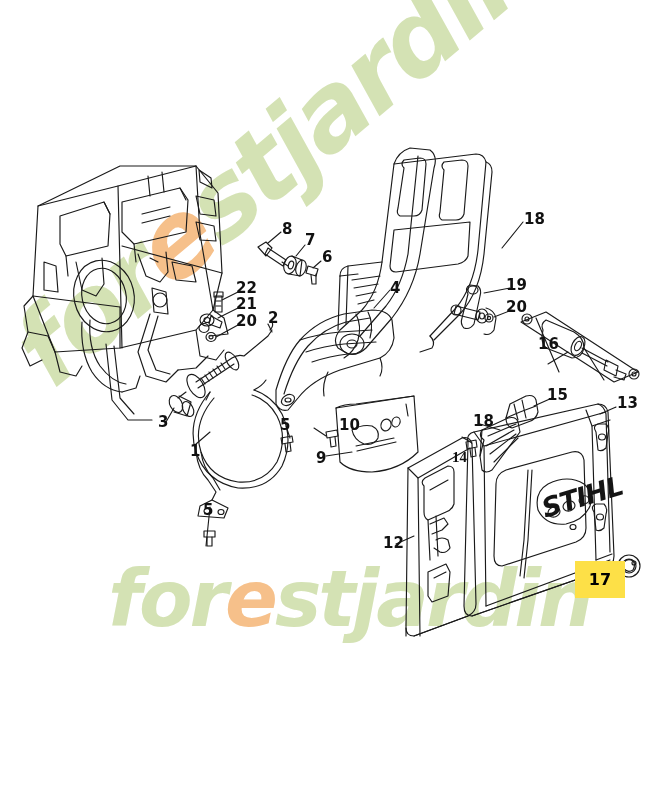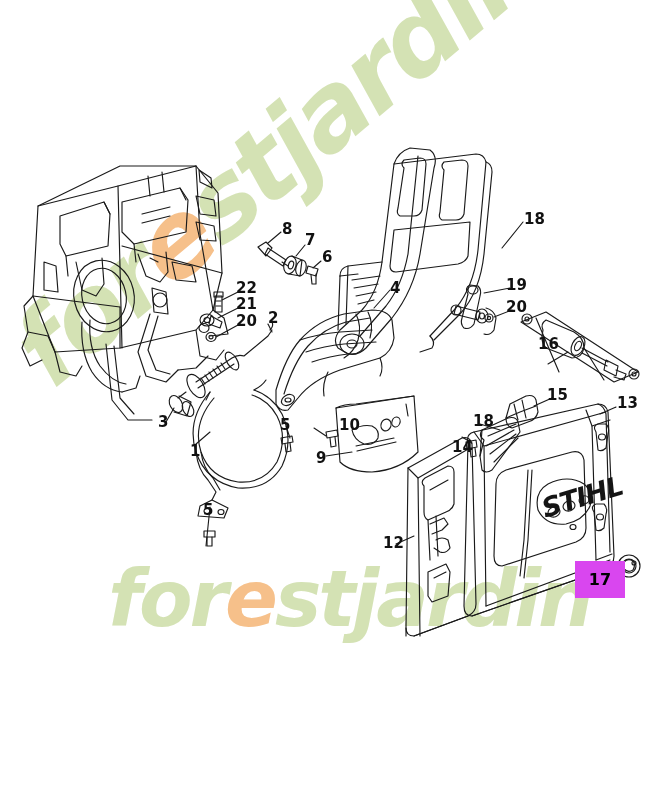--- a/index.html
+++ b/index.html
@@ -27,21 +27,21 @@
     color:#d4e2b4;letter-spacing:-3px;white-space:nowrap;line-height:1;
   }
   #wm-bottom .orange{color:#f6c08a;}
   .label{
     position:absolute;
     font-family:"DejaVu Sans",sans-serif;
     font-weight:700;font-size:15px;color:#111111;
     line-height:1;white-space:nowrap;
   }
   #label-17-box{
-    position:absolute;background:#d946ef;
+    position:absolute;background:#fde047;
     display:flex;align-items:center;justify-content:center;
   }
   #label-17-box span{
     font-family:"DejaVu Sans",sans-serif;
     font-weight:700;font-size:16px;color:#000000;
   }
   .stihl-logo{
     position:absolute;
     font-family:"DejaVu Sans",sans-serif;
     font-weight:700;font-style:italic;font-size:27px;
@@ -359,21 +359,21 @@
   <div class="label" style="left:203px;top:503px;">5</div>
   <div class="label" style="left:280px;top:418px;">5</div>
   <div class="label" style="left:322px;top:250px;">6</div>
   <div class="label" style="left:305px;top:233px;">7</div>
   <div class="label" style="left:282px;top:222px;">8</div>
   <div class="label" style="left:316px;top:451px;">9</div>
   <div class="label" style="left:303px;top:418px;margin-left:36px;">10</div>
   <div class="label" style="left:617px;top:396px;">13</div>
   <div class="label" style="left:383px;top:536px;">12</div>
   <div class="label" style="left:473px;top:414px;">18</div>
-  <div class="label" style="left:452px;top:440px;">14</div>
+  <div class="label" style="left:452px;top:450px;font-family:Liberation Serif, serif;">14</div>
   <div class="label" style="left:547px;top:388px;">15</div>
   <div class="label" style="left:538px;top:337px;">16</div>
   <div class="label" style="left:524px;top:212px;">18</div>
   <div class="label" style="left:506px;top:278px;">19</div>
   <div class="label" style="left:236px;top:314px;">20</div>
   <div class="label" style="left:506px;top:300px;">20</div>
   <div class="label" style="left:236px;top:297px;">21</div>
   <div class="label" style="left:236px;top:281px;">22</div>
 
   <div id="label-17-box" style="left:575px;top:561px;width:50px;height:37px;">

